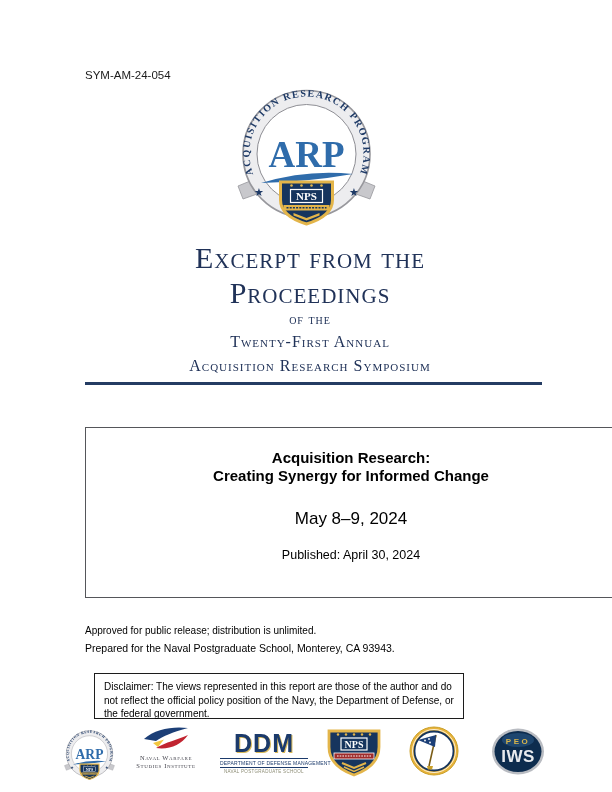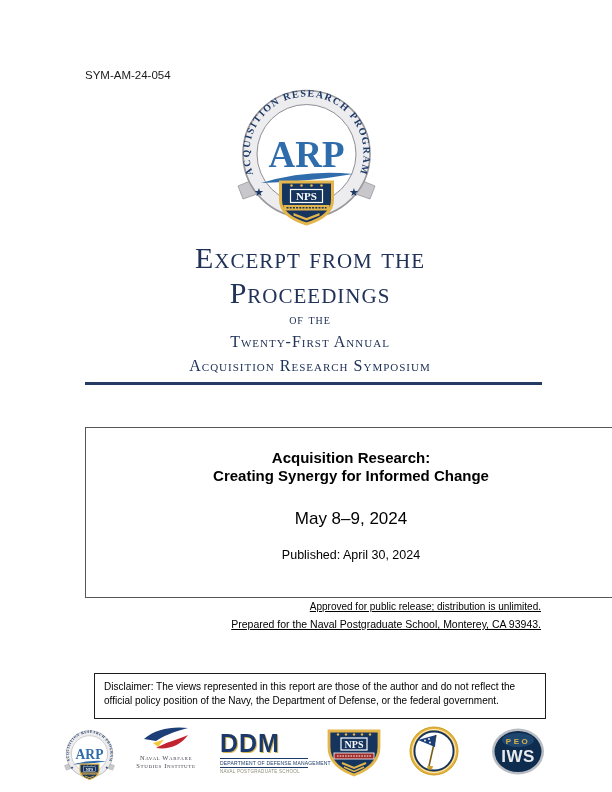--- a/index.html
+++ b/index.html
@@ -22,41 +22,41 @@
   .title-rule { position:absolute; left:85px; top:382px; width:457px; height:3px; background:#243c63; }
 
   .event-box {
     position:absolute; left:85px; top:427px; width:532px; height:171px;
     border:1px solid #55565a; box-sizing:border-box; text-align:center;
   }
   .event-theme { margin-top:21px; font-size:15px; line-height:18px; font-weight:bold; color:#000; }
   .event-dates { margin-top:24px; font-size:17px; color:#000; }
   .event-published { margin-top:19px; font-size:12.5px; color:#000; }
 
-  .release-block { position:absolute; left:85px; top:600px; width:456px; text-align:right; color:#000;text-decoration:underline; }
+  .release-block { position:absolute; left:85px; top:624px; width:456px; text-align:left; color:#000; }
   .release-l1 { font-size:10px; line-height:13px; margin-bottom:4px; }
   .release-l2 { font-size:10.5px; line-height:14px; }
 
   .disclaimer-box {
-    position:absolute; left:94px; top:673px; width:452px; height:46px;
+    position:absolute; left:94px; top:673px; width:370px; height:46px;
     border:1px solid #1c1c1c; box-sizing:border-box; padding:6px 9px;
     font-size:10px; line-height:13.5px; color:#000; text-align:left;
   }
 
   .footer-logos { position:absolute; left:0; top:724px; width:612px; height:62px; }
   .arp-logo-footer { position:absolute; left:63px; top:5px; width:53px; height:53px; }
 
   .nwsi { position:absolute; left:128px; top:2px; width:76px; text-align:center; }
   .nwsi-bird { display:block; margin:0 auto; }
   .nwsi-name {
     margin-top:2px; font-family:"Liberation Serif", serif; font-variant:small-caps;
     font-size:6.5px; line-height:7.5px; letter-spacing:0.6px; color:#45454e;
   }
 
-  .ddm { position:absolute; left:220px; top:6px; width:88px; text-align:left; }
+  .ddm { position:absolute; left:220px; top:6px; width:88px; text-align:center; }
   .ddm-acronym {
     font-size:25px; line-height:26px; font-weight:bold; color:#1b3a6b;
     letter-spacing:1px; text-shadow:1px 1px 0 #d8b95a;
   }
   .ddm-dept {
     margin-top:2px; border-top:0.8px solid #1b3a6b; border-bottom:0.8px solid #1b3a6b;
     padding:1px 0; font-size:5px; letter-spacing:0.2px; color:#1b3a6b;
     text-transform:uppercase; white-space:nowrap;
   }
   .ddm-school { margin-top:1px; font-size:4.5px; letter-spacing:0.3px; color:#8c8c74; text-transform:uppercase; }

